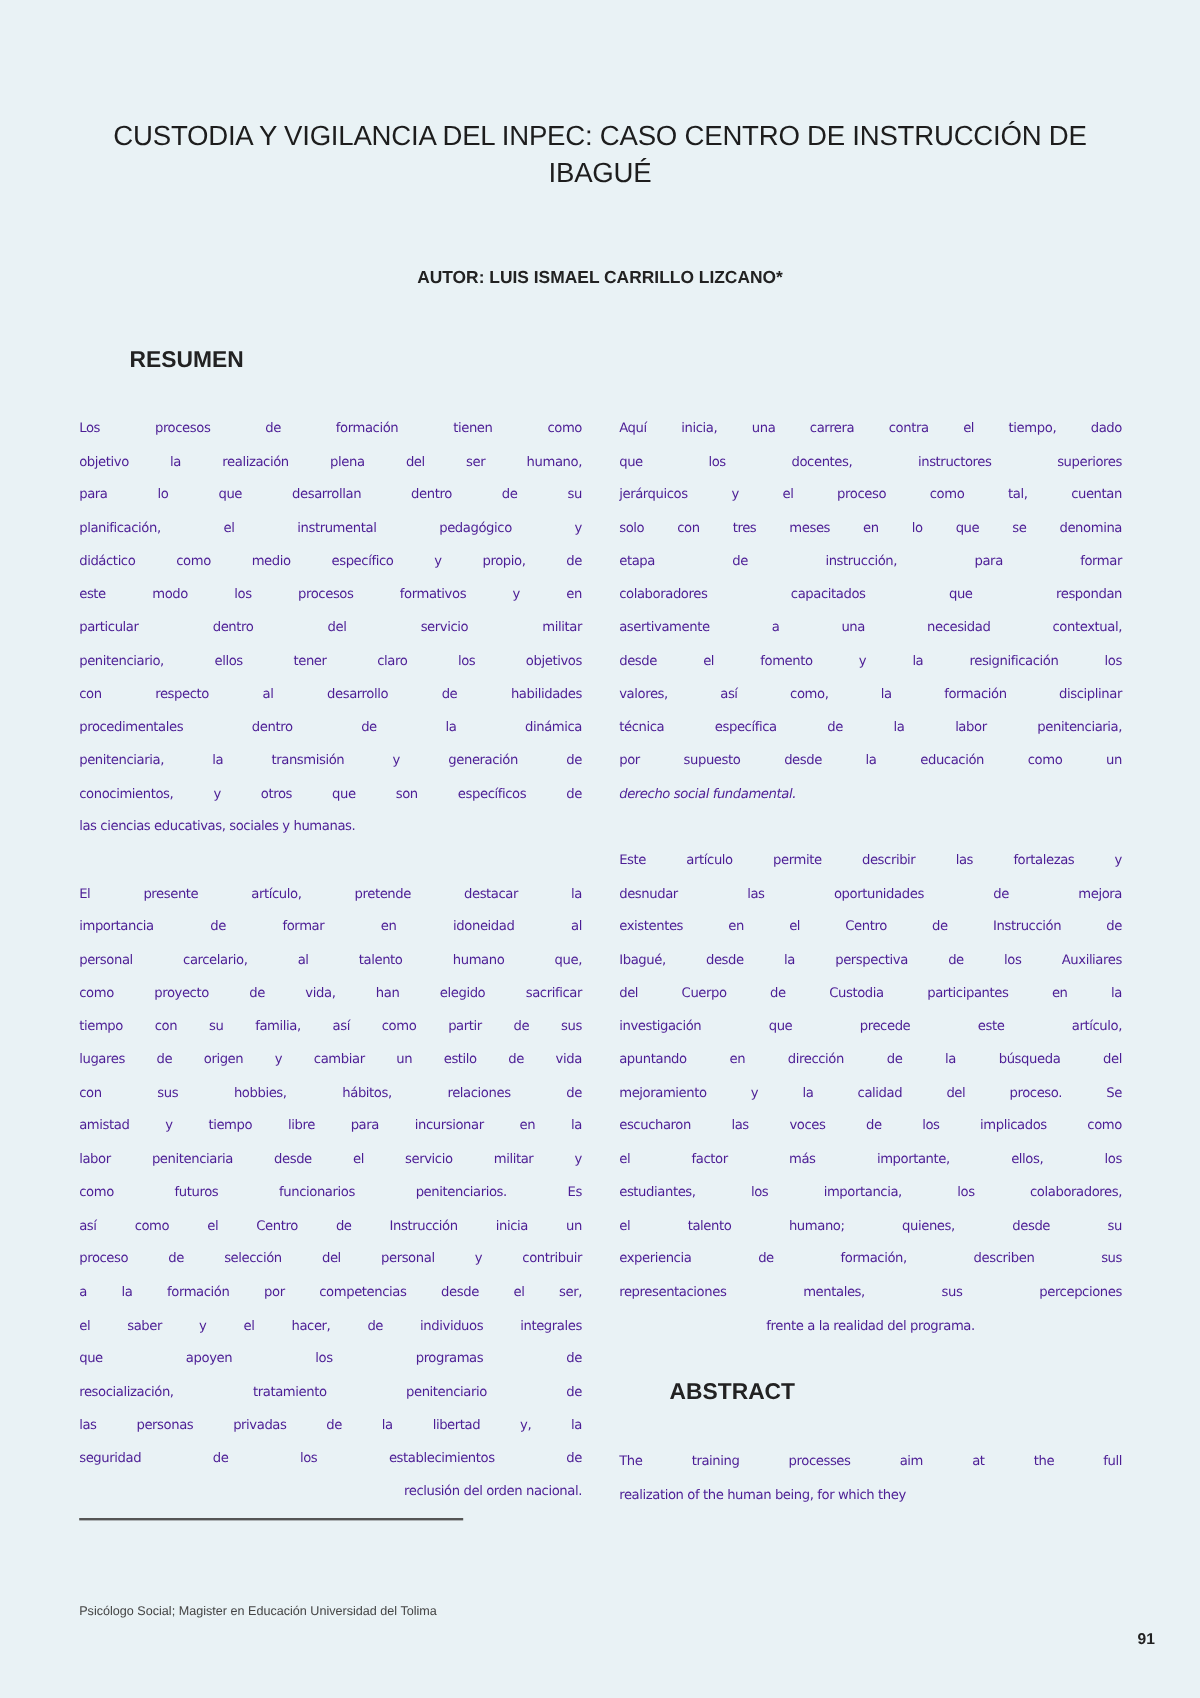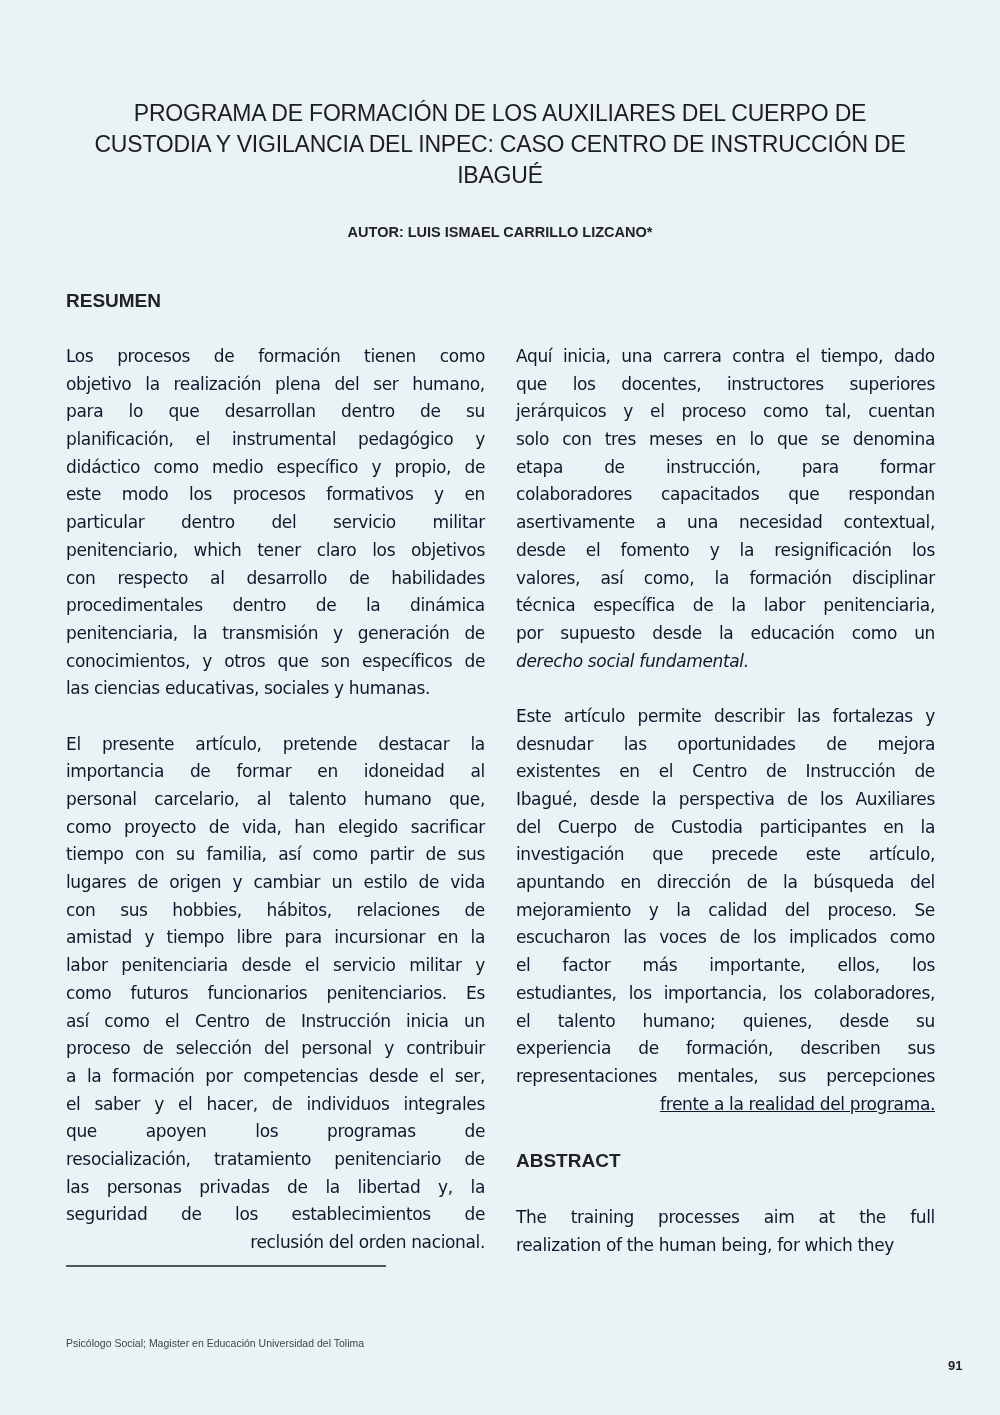--- a/index.html
+++ b/index.html
@@ -10,42 +10,41 @@
   .title {
     position:absolute; left:60px; top:98px; width:880px; text-align:center;
     font-family:"Liberation Sans", sans-serif; font-size:23px; line-height:31px;
     color:#1d1d1d; font-weight:normal; letter-spacing:-0.2px;
   }
   .author {
     position:absolute; left:0; top:224px; width:1000px; text-align:center;
     font-family:"Liberation Sans", sans-serif; font-size:14.5px; font-weight:bold; color:#222;
   }
   .h2 {
-    position:absolute; font-family:"Liberation Sans", sans-serif; font-size:19px; font-weight:bold; color:#222;
+    position:absolute; font-family:"Liberation Sans", sans-serif; font-size:19px; font-weight:bold; color:#222;margin-left:42px;
   }
   .col {
-    position:absolute; width:419px; font-size:17px; line-height:27.7px; color:#0f172a;
+    position:absolute; width:419px; font-size:11px; line-height:27.7px; color:#4c1d95;
     text-align:justify; letter-spacing:-0.35px; font-family:"DejaVu Sans", sans-serif;
   }
   .line-wrap { display:flex; justify-content:space-between; white-space:nowrap; height:27.7px; }
   .footnote-rule {
     position:absolute; left:66px; top:1265px; width:320px; height:1.5px; background:#555;
   }
   .footnote {
     position:absolute; left:66px; top:1337px; font-size:10.5px; color:#444; font-family:"Liberation Sans", sans-serif;
   }
   .page-num {
     position:absolute; left:948px; top:1358px; font-size:13px; font-weight:bold; color:#222; font-family:"Liberation Sans", sans-serif;
   }
 </style>
 </head>
 <body>
 
 <div class="title">
-  <div>PROGRAMA DE FORMACIÓN DE LOS AUXILIARES DEL CUERPO DE</div>
   <div>CUSTODIA Y VIGILANCIA DEL INPEC: CASO CENTRO DE INSTRUCCIÓN DE</div>
   <div>IBAGUÉ</div>
 </div>
 
 <div class="author">AUTOR: LUIS ISMAEL CARRILLO LIZCANO*</div>
 
 <div class="h2" style="left:66px; top:290px;">RESUMEN</div>
 
 <div class="col" id="left-col" style="left:66px; top:343px;">
     <div style="margin-bottom: 27.7px;">
@@ -102,21 +101,21 @@
       </div>
       <div class="line-wrap">
         <span>particular</span>
         <span>dentro</span>
         <span>del</span>
         <span>servicio</span>
         <span>militar</span>
       </div>
       <div class="line-wrap">
         <span>penitenciario,</span>
-        <span>which</span>
+        <span>ellos</span>
         <span>tener</span>
         <span>claro</span>
         <span>los</span>
         <span>objetivos</span>
       </div>
       <div class="line-wrap">
         <span>con</span>
         <span>respecto</span>
         <span>al</span>
         <span>desarrollo</span>
@@ -519,21 +518,21 @@
         <span>formación,</span>
         <span>describen</span>
         <span>sus</span>
       </div>
       <div class="line-wrap">
         <span>representaciones</span>
         <span>mentales,</span>
         <span>sus</span>
         <span>percepciones</span>
       </div>
-      <div class="line-wrap" style="justify-content: flex-end; text-decoration: underline;">
+      <div class="line-wrap" style="justify-content: center;">
         <span>frente a la realidad del programa.</span>
       </div>
     </div>
   </div>
 
 <div class="h2" style="left:516px; top:1150px;">ABSTRACT</div>
 <div class="col" id="abstract-col" style="left:516px; top:1204px;">
     <div class="line-wrap">
       <span>The</span>
       <span>training</span>

